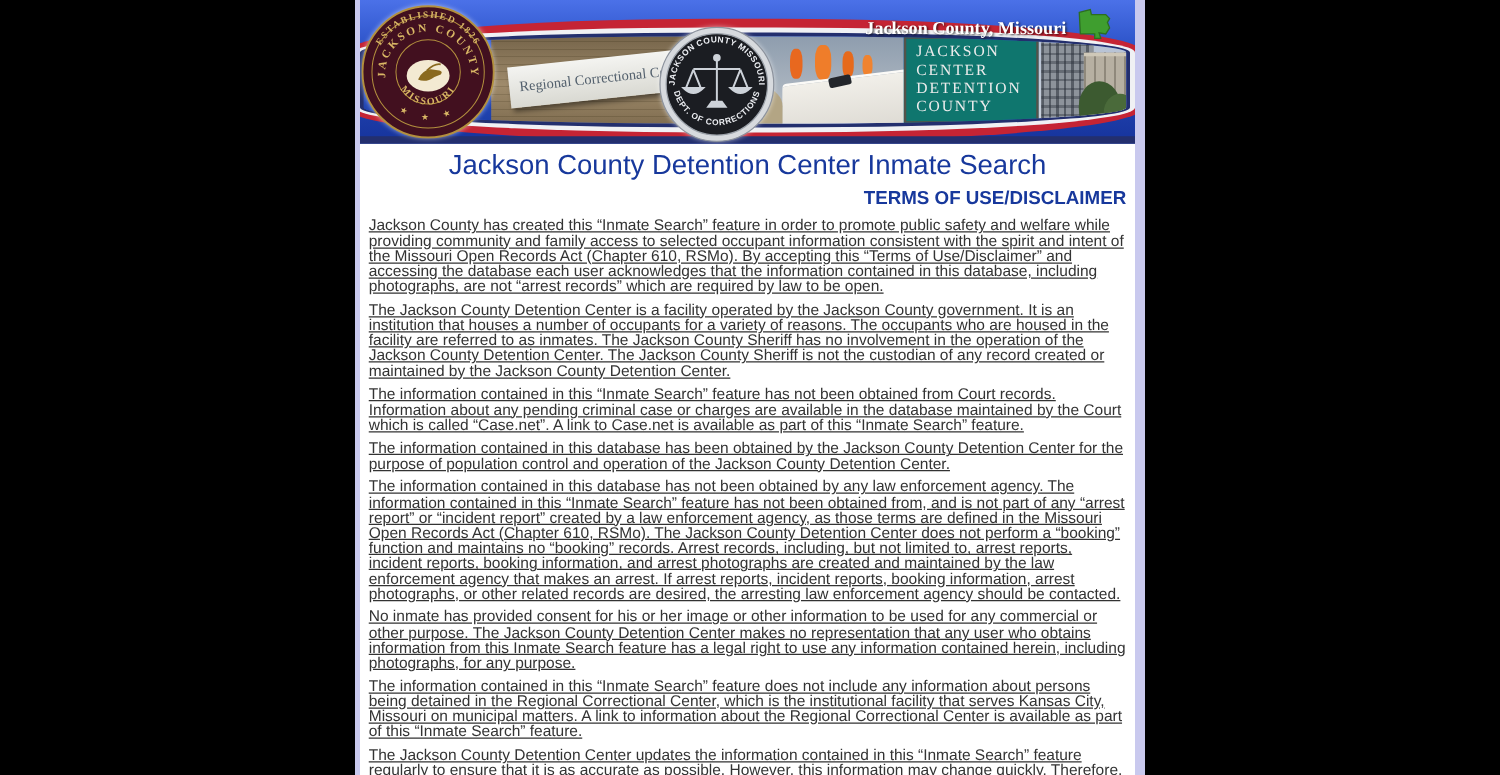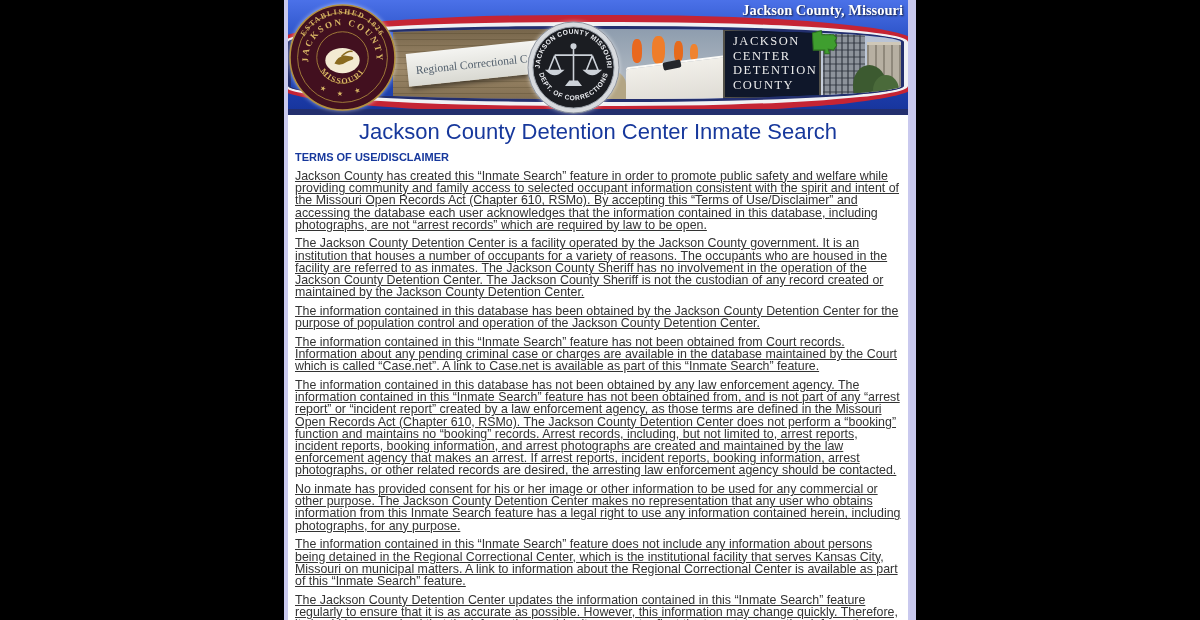--- a/index.html
+++ b/index.html
@@ -14,22 +14,22 @@
     background: #fff;
     border-left: 4px solid #c9c9ee;
     border-right: 8px solid #c9c9ee;
   }
   
   .banner {
     position: relative; width: 620px; height: 115px; overflow: hidden;
     background: linear-gradient(180deg, #4b71e8 0%, #2a51c6 35%, #16339b 100%);
   }
   .brand-row {
-    position: absolute; top: 2px; right: 5px; z-index: 7;
-    display: flex; align-items: center; gap: 6px; flex-direction: column;
+    position: absolute; top: 2px; right: 19px; z-index: 7;
+    display: flex; align-items: flex-end; gap: 6px;
   }
   .brand-text {
     font-family: "Liberation Serif", serif; font-weight: bold;
     font-size: 14.5px; color: #fff;
     text-shadow: 1px 1px 2px rgba(0,0,0,.75);
     white-space: nowrap;
   }
   .band {
     position: absolute; left: 0; right: 4px; top: 26px; bottom: 13px;
     display: flex; overflow: hidden;
@@ -74,21 +74,21 @@
     background: #23262b; border-radius: 2px; transform: rotate(-12deg); }
   .officer-torso {
     position: absolute; left: 6px; bottom: -2px; width: 44px; height: 30px;
     background: #b3a584; border-radius: 14px 14px 0 0;
   }
   .officer-head {
     position: absolute; left: 20px; bottom: 24px; width: 17px; height: 17px;
     background: #c99f7e; border-radius: 50%;
     box-shadow: inset 0 6px 0 #2a2420;
   }
-  .seg-sign { width: 98px; background: #0f172a; box-shadow: inset 0 0 0 2px #54524a; padding: 5px 0 0 10px; }
+  .seg-sign { width: 108px; background: #0f766e; box-shadow: inset 0 0 0 2px #54524a; padding: 5px 0 0 10px; }
   .sign-line {
     font-family: "Liberation Serif", serif; font-size: 12.5px; line-height: 14.5px;
     letter-spacing: 1.5px; color: #ececec; white-space: nowrap;
   }
   .seg-building { flex: 1; background: linear-gradient(180deg, #b5c1d4, #ccd3dd); }
   .bldg-main {
     position: absolute; left: 2px; top: 5px; width: 42px; height: 66px; background: #8d939b;
     background-image:
       repeating-linear-gradient(90deg, rgba(42,48,58,.55) 0 2px, transparent 2px 6px),
       repeating-linear-gradient(0deg, rgba(42,48,58,.40) 0 2px, transparent 2px 7px);
@@ -106,22 +106,22 @@
   .jc-seal { left: 1px; top: 4px; }
   .doc-seal { left: 239px; top: 21px; }
   .navy-bar { position: absolute; left: 0; right: 0; bottom: 0; height: 6px; background: #232f6e; z-index: 4; }
   
   .content { padding: 0 7px; }
   .page-title {
     margin: 4px 0 0; text-align: center;
     color: #17389c; font-size: 22px; font-weight: normal; line-height: 1.15;
   }
   .section-title {
-    margin: 7px 0 3px; text-align: left;
-    color: #17389c; font-size: 11px; font-weight: bold; line-height: 1.1;
+    margin: 7px 0 3px; text-align: right;
+    color: #17389c; font-size: 15px; font-weight: bold; line-height: 1.1;
   }
   .content p {
     margin: 6.5px 0 0;
     color: #333; font-size: 12.4px; line-height: 12.2px; text-decoration: underline;
   }
 </style>
 </head>
 <body>
 
 <div class="page">
@@ -225,22 +225,22 @@
         <path d="M5,9 L15,6.5 L16,11 L29,11 L32.5,14.5 L30.5,18 L32.5,23 L29,28.5 L23,27.5 L24.5,32.5 L19,32.5 L19,28.5 L6,28.5 Z" fill="#3f9e2f" stroke="#2c6e20" stroke-width="1.2"></path>
       </svg>
     </div>
   </div>
 
   <div class="content">
     <h1 class="page-title">Jackson County Detention Center Inmate Search</h1>
     <h2 class="section-title">TERMS OF USE/DISCLAIMER</h2>
     <p>Jackson County has created this “Inmate Search” feature in order to promote public safety and welfare while providing community and family access to selected occupant information consistent with the spirit and intent of the Missouri Open Records Act (Chapter 610, RSMo). By accepting this “Terms of Use/Disclaimer” and accessing the database each user acknowledges that the information contained in this database, including photographs, are not “arrest records” which are required by law to be open.</p>
     <p>The Jackson County Detention Center is a facility operated by the Jackson County government. It is an institution that houses a number of occupants for a variety of reasons. The occupants who are housed in the facility are referred to as inmates. The Jackson County Sheriff has no involvement in the operation of the Jackson County Detention Center. The Jackson County Sheriff is not the custodian of any record created or maintained by the Jackson County Detention Center.</p>
+    <p>The information contained in this “Inmate Search” feature has not been obtained from Court records. Information about any pending criminal case or charges are available in the database maintained by the Court which is called “Case.net”. A link to Case.net is available as part of this “Inmate Search” feature.</p>
     <p>The information contained in this database has been obtained by the Jackson County Detention Center for the purpose of population control and operation of the Jackson County Detention Center.</p>
-    <p>The information contained in this “Inmate Search” feature has not been obtained from Court records. Information about any pending criminal case or charges are available in the database maintained by the Court which is called “Case.net”. A link to Case.net is available as part of this “Inmate Search” feature.</p>
     <p>The information contained in this database has not been obtained by any law enforcement agency. The information contained in this “Inmate Search” feature has not been obtained from, and is not part of any “arrest report” or “incident report” created by a law enforcement agency, as those terms are defined in the Missouri Open Records Act (Chapter 610, RSMo). The Jackson County Detention Center does not perform a “booking” function and maintains no “booking” records. Arrest records, including, but not limited to, arrest reports, incident reports, booking information, and arrest photographs are created and maintained by the law enforcement agency that makes an arrest. If arrest reports, incident reports, booking information, arrest photographs, or other related records are desired, the arresting law enforcement agency should be contacted.</p>
     <p>No inmate has provided consent for his or her image or other information to be used for any commercial or other purpose. The Jackson County Detention Center makes no representation that any user who obtains information from this Inmate Search feature has a legal right to use any information contained herein, including photographs, for any purpose.</p>
     <p>The information contained in this “Inmate Search” feature does not include any information about persons being detained in the Regional Correctional Center, which is the institutional facility that serves Kansas City, Missouri on municipal matters. A link to information about the Regional Correctional Center is available as part of this “Inmate Search” feature.</p>
     <p>The Jackson County Detention Center updates the information contained in this “Inmate Search” feature regularly to ensure that it is as accurate as possible. However, this information may change quickly. Therefore, it should be recognized that the information on this site may not reflect the true status or other information regarding an inmate. Reliance on any information provided herein is at the user’s sole risk. In most cases persons who are inmates because they have been charged with criminal offenses have not been convicted of the offense(s) with which they have been charged and are, in fact, presumed innocent.</p>
 
   </div>
 
 </div>
 
 </body></html>

